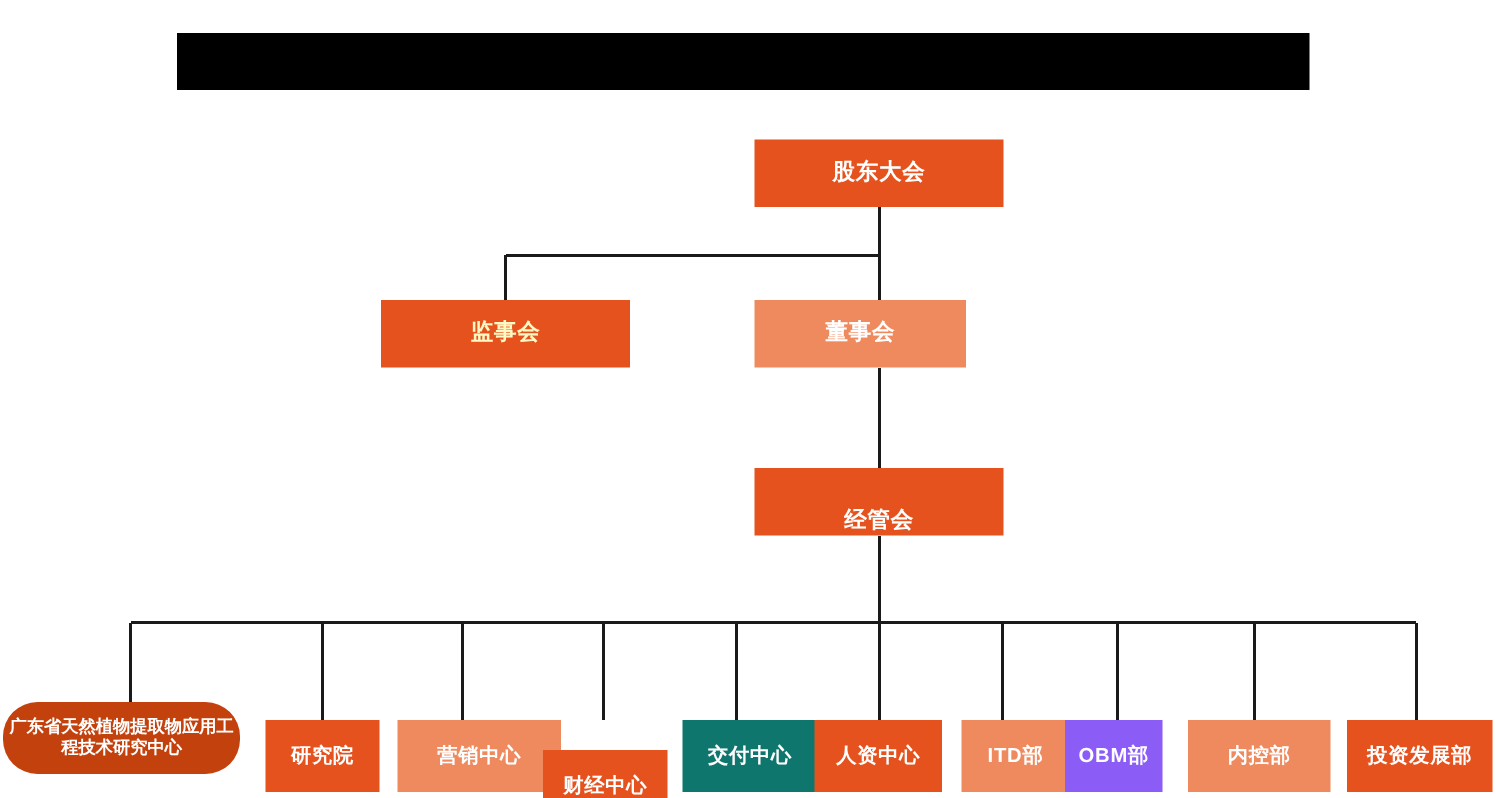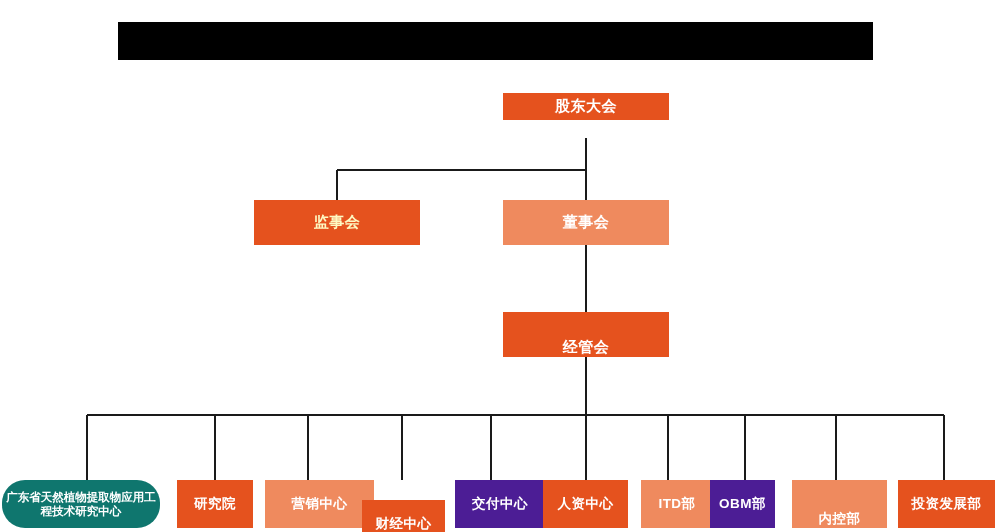--- a/index.html
+++ b/index.html
@@ -93,57 +93,57 @@
     <line x1="402" y1="415" x2="402" y2="480" stroke="#1A1A1A"></line>
     <line x1="491" y1="415" x2="491" y2="480" stroke="#1A1A1A"></line>
     <line x1="586" y1="415" x2="586" y2="480" stroke="#1A1A1A"></line>
     <line x1="668" y1="415" x2="668" y2="480" stroke="#1A1A1A"></line>
     <line x1="745" y1="415" x2="745" y2="480" stroke="#1A1A1A"></line>
     <line x1="836" y1="415" x2="836" y2="480" stroke="#1A1A1A"></line>
     <line x1="944" y1="415" x2="944" y2="480" stroke="#1A1A1A"></line>
   </svg>
 
   <div id="nodes-layer">
-      <div class="node dark lvl1" style="left: 503px; top: 93px; width: 166px; height: 27px; background: rgb(229, 82, 30); color: rgb(255, 255, 255);">
+      <div class="node dark lvl1" style="left: 503px; top: 93px; width: 166px; height: 45px; background: rgb(229, 82, 30); color: rgb(255, 255, 255);">
         <span class="label">股东大会</span>
       </div>
       <div class="node dark lvl2" style="left: 254px; top: 200px; width: 166px; height: 45px; background: rgb(229, 82, 30); color: #fef9c3;">
         <span class="label">监事会</span>
       </div>
-      <div class="node light lvl2" style="left: 503px; top: 200px; width: 166px; height: 45px; background: rgb(239, 138, 94); color: rgb(255, 255, 255);">
+      <div class="node light lvl2" style="left: 503px; top: 200px; width: 141px; height: 45px; background: rgb(239, 138, 94); color: rgb(255, 255, 255);">
         <span class="label">董事会</span>
       </div>
       <div class="node dark lvl3" style="left: 503px; top: 312px; width: 166px; height: 45px; background: rgb(229, 82, 30); color: rgb(255, 255, 255); align-items: flex-end;">
         <span class="label">经管会</span>
       </div>
-      <div class="node light lvl4 tiny" style="left: 2px; top: 480px; width: 158px; height: 48px; background: #0f766e; color: rgb(255, 255, 255); border-radius: 23px;">
+      <div class="node light lvl4 tiny" style="left: 2px; top: 468px; width: 158px; height: 48px; background: #c2410c; color: rgb(255, 255, 255); border-radius: 23px;">
         <span class="label">广东省天然植物提取物应用工程技术研究中心</span>
       </div>
       <div class="node dark lvl4" style="left: 177px; top: 480px; width: 76px; height: 48px; background: rgb(229, 82, 30); color: rgb(255, 255, 255);">
         <span class="label">研究院</span>
       </div>
       <div class="node light lvl4" style="left: 265px; top: 480px; width: 109px; height: 48px; background: rgb(239, 138, 94); color: rgb(255, 255, 255);">
         <span class="label">营销中心</span>
       </div>
       <div class="node dark lvl4" style="left: 362px; top: 480px; width: 83px; height: 48px; background: rgb(229, 82, 30); color: rgb(255, 255, 255); margin-top: 20px;">
         <span class="label">财经中心</span>
       </div>
-      <div class="node light lvl4" style="left: 455px; top: 480px; width: 90px; height: 48px; background: #4c1d95; color: rgb(255, 255, 255);">
+      <div class="node light lvl4" style="left: 455px; top: 480px; width: 90px; height: 48px; background: #0f766e; color: rgb(255, 255, 255);">
         <span class="label">交付中心</span>
       </div>
       <div class="node dark lvl4" style="left: 543px; top: 480px; width: 85px; height: 48px; background: rgb(229, 82, 30); color: rgb(255, 255, 255);">
         <span class="label">人资中心</span>
       </div>
       <div class="node light lvl4" style="left: 641px; top: 480px; width: 72px; height: 48px; background: rgb(239, 138, 94); color: rgb(255, 255, 255);">
         <span class="label">ITD部</span>
       </div>
-      <div class="node dark lvl4" style="left: 710px; top: 480px; width: 65px; height: 48px; background: #4c1d95; color: rgb(255, 255, 255);">
+      <div class="node dark lvl4" style="left: 710px; top: 480px; width: 65px; height: 48px; background: #8b5cf6; color: rgb(255, 255, 255);">
         <span class="label">OBM部</span>
       </div>
-      <div class="node light lvl4" style="left: 792px; top: 480px; width: 95px; height: 48px; background: rgb(239, 138, 94); color: rgb(255, 255, 255); align-items: flex-end;">
+      <div class="node light lvl4" style="left: 792px; top: 480px; width: 95px; height: 48px; background: rgb(239, 138, 94); color: rgb(255, 255, 255);">
         <span class="label">内控部</span>
       </div>
       <div class="node dark lvl4" style="left: 898px; top: 480px; width: 97px; height: 48px; background: rgb(229, 82, 30); color: rgb(255, 255, 255); text-align: right;">
         <span class="label">投资发展部</span>
       </div>
     </div>
 
 </div>
 
 </body></html>

